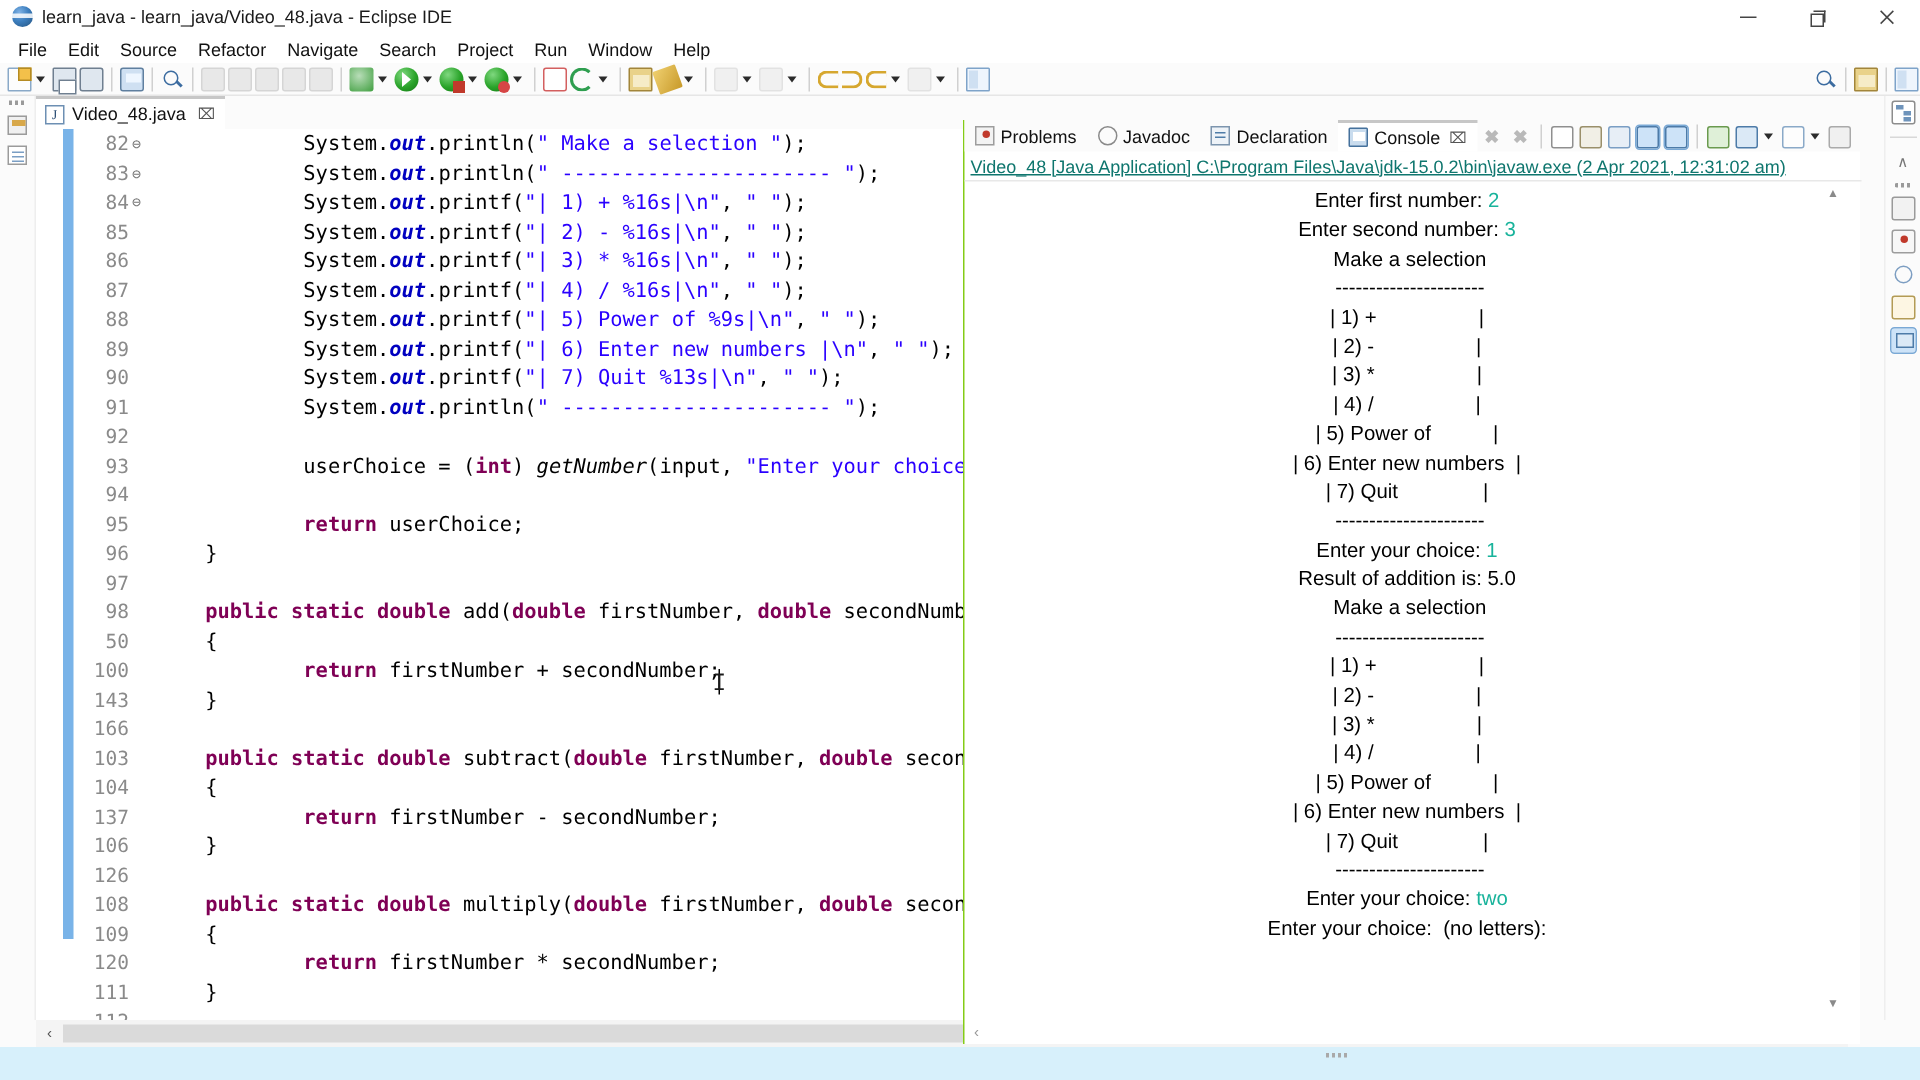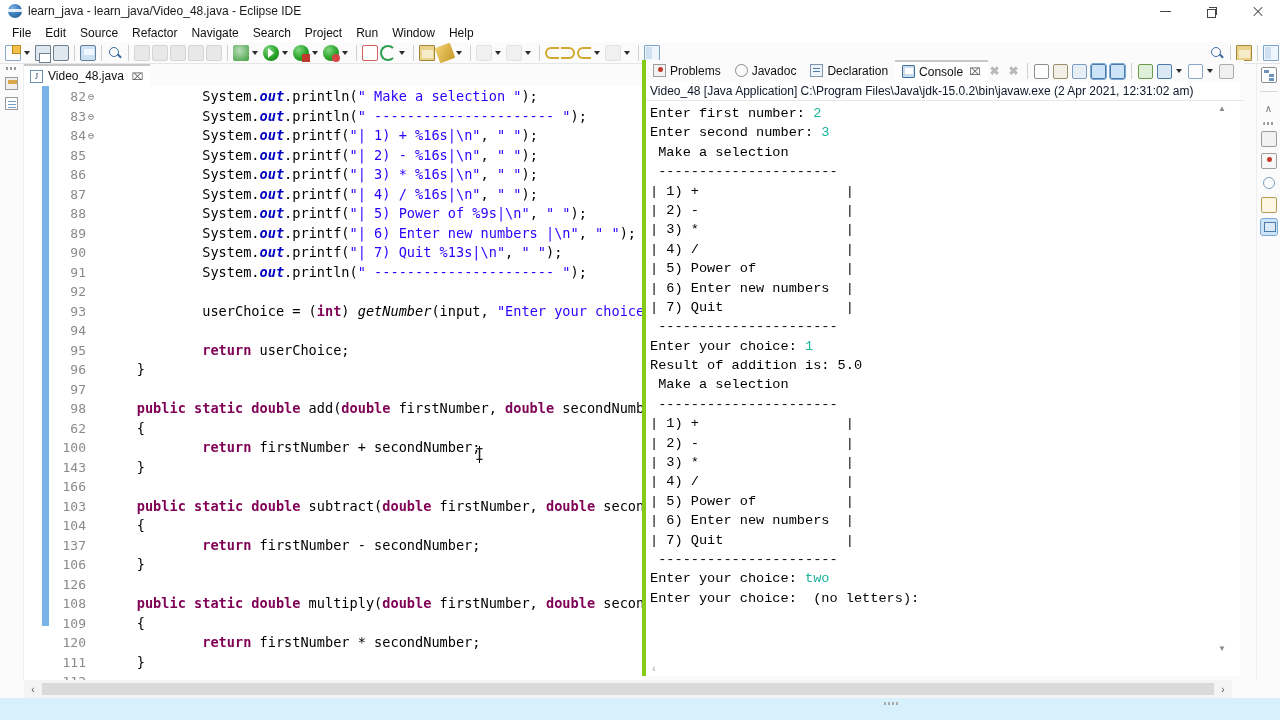--- a/index.html
+++ b/index.html
@@ -198,22 +198,22 @@
 
   .editor-hscroll {
     position: absolute; left: 24px; top: 680px; width: 1208px; height: 18px;
     background: #f4f4f4; display: flex; align-items: center;
   }
   .hs-arrow { width: 18px; height: 18px; display:flex; align-items:center; justify-content:center; font-size:10px; color:#555; }
   .hs-track { flex: 1; height: 12px; background: #dadada; }
 
   
   .console-panel {
-    position: absolute; left: 642px; top: 60px; width: 598px; height: 616px;
-    background: #ffffff; border-left: 4px solid #84cc16;
+    position: absolute; left: 642px; top: 80px; width: 598px; height: 616px;
+    background: #ffffff; border-left: 1px solid #84cc16;
   }
   .console-tabs {
     position: absolute; left: 0; top: 0; width: 598px; height: 21px;
     display: flex; align-items: center; background: #fbfbfb;
   }
   .ctab {
     display: flex; align-items: center; gap: 4px;
     padding: 0 7px; height: 21px; font-size: 12px; color: #111;
   }
   .ctab.active { background: #ffffff; border-top: 2px solid #c7c7c7; justify-content: space-between; }
@@ -238,28 +238,28 @@
   .c-doc { background:#fff;border:1px solid #8f8f8f; }
   .c-lock { background:#f1efe6;border:1px solid #9a8f6a; }
   .c-pin  { background:#e7eef6;border:1px solid #7a9ec4; }
   .c-mon  { background:#dbe9f6;border:1px solid #4d7ba8; }
   .c-open { background:#dff0d8;border:1px solid #6a9a4e; }
   .c-new  { background:#fdfdfd;border:1px solid #8aa9c8; }
   .c-min  { background:#f0f0f0;border:1px solid #aaaaaa; }
 
   .console-header {
     position: absolute; left: 0; top: 21px; width: 598px; height: 20px;
-    font-size: 12px; color: #0f172a; padding-left: 4px; display: flex; align-items: center;
-    border-bottom: 1px solid #e8e8e8; white-space: nowrap; overflow: hidden;
+    font-size: 12px; color: #0f766e; padding-left: 4px; display: flex; align-items: center;
+    border-bottom: 1px solid #e8e8e8; white-space: nowrap; overflow: hidden; text-decoration: underline;
   }
   .console-body {
     position: absolute; left: 0; top: 42px; width: 586px; height: 552px;
     overflow: hidden;
-    font-family: Liberation Mono, monospace; font-size: 13.6px; line-height: 19.4px;
-    padding: 2px 0 0 4px; white-space: pre; color: #000;
+    font-family: Liberation Sans, sans-serif; font-size: 13.6px; line-height: 19.4px;
+    padding: 2px 0 0 4px; white-space: pre; color: #000; text-align: center;
   }
   .console-body .cl { height: 19.4px; white-space: pre; }
   .inval { color: #18b39b; }
   .console-hscroll {
     position: absolute; left: 0; bottom: 0; width: 586px; height: 16px;
     display: flex; align-items: center;
   }
   .chs-arrow { width: 16px; height: 16px; display:flex;align-items:center;justify-content:center;font-size:10px;color:#9a9a9a; }
   .console-vscroll {
     position: absolute; right: 12px; top: 42px; width: 12px; height: 552px; background: #ffffff;
@@ -419,21 +419,21 @@
         <div class="ln">89</div>
         <div class="ln">90</div>
         <div class="ln">91</div>
         <div class="ln">92</div>
         <div class="ln">93</div>
         <div class="ln">94</div>
         <div class="ln">95</div>
         <div class="ln">96</div>
         <div class="ln">97</div>
         <div class="ln">98</div>
-        <div class="ln">62</div>
+        <div class="ln">50</div>
         <div class="ln">100</div>
         <div class="ln">143</div>
         <div class="ln">166</div>
         <div class="ln">103</div>
         <div class="ln">104</div>
         <div class="ln">137</div>
         <div class="ln">106</div>
         <div class="ln">126</div>
         <div class="ln">108</div>
         <div class="ln">109</div>

